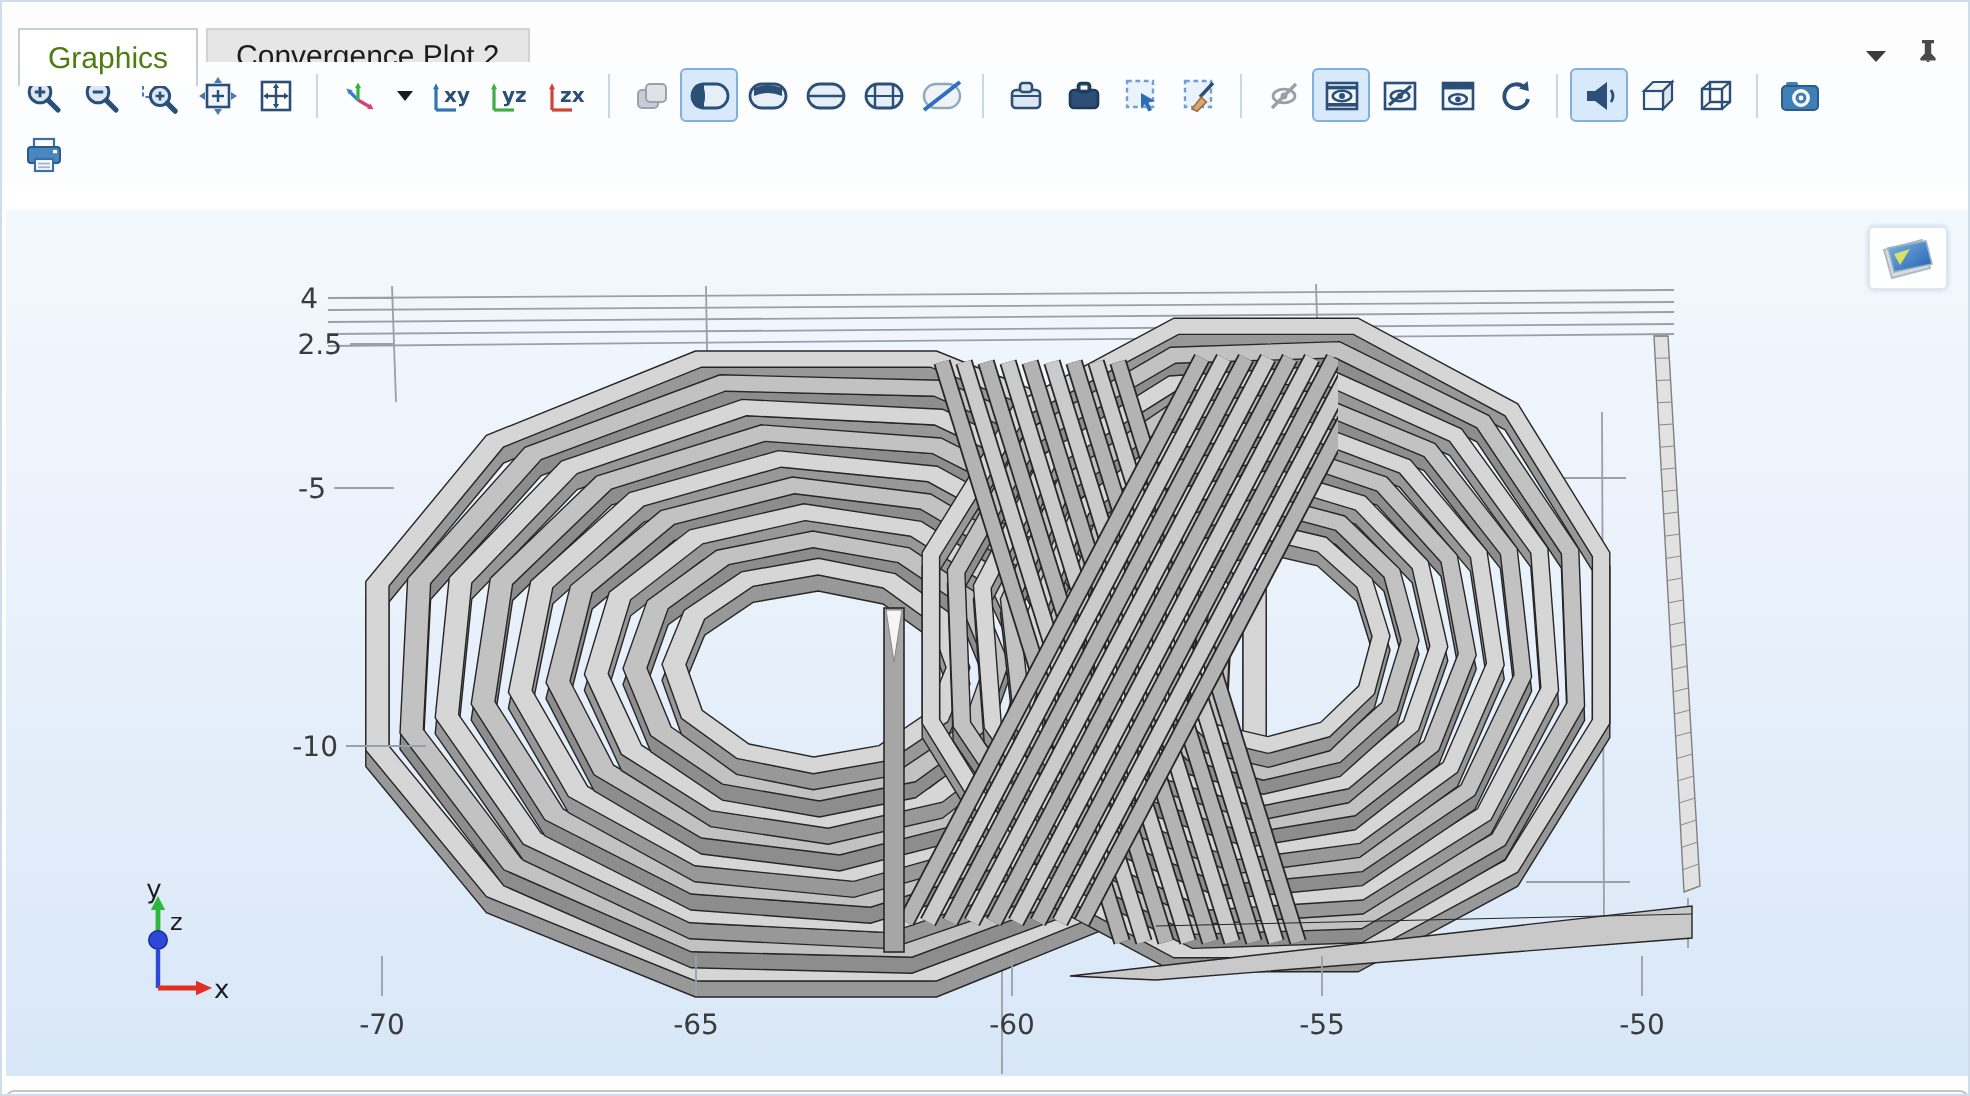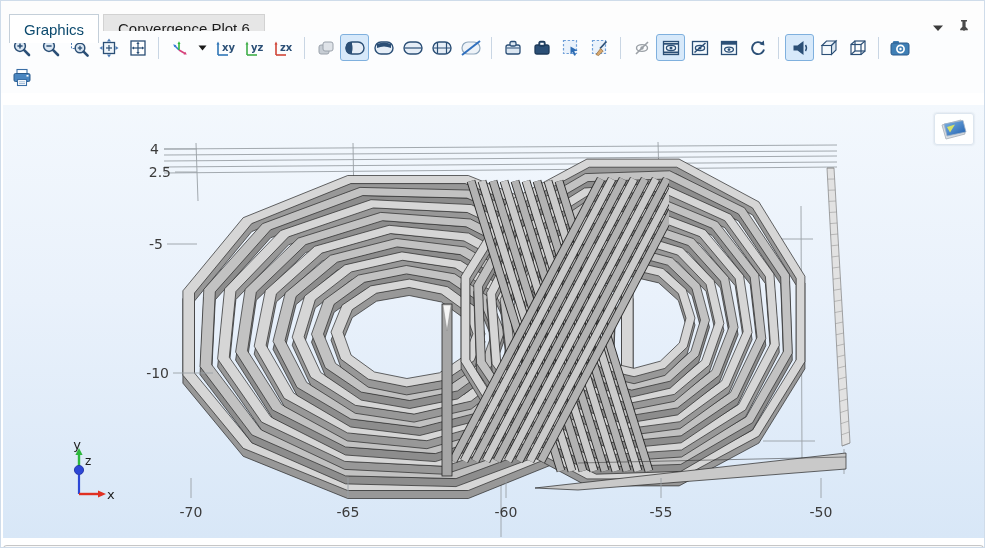--- a/index.html
+++ b/index.html
@@ -1,20 +1,20 @@
 <!DOCTYPE html>
 <html><head>
 <meta charset="utf-8">
 <style>
   html,body{margin:0;padding:0;background:#ffffff;font-family:"Liberation Sans",sans-serif;}
   .window{position:relative;width:985px;height:548px;background:#ffffff;border:1px solid #cfdcEA;box-sizing:border-box;overflow:hidden;}
   
   .tabbar{position:absolute;left:0;top:0;width:100%;height:42px;background:#fdfdfd;display:flex;align-items:flex-end;border-bottom:1px solid #d9d9d9;box-sizing:border-box;}
   .tab{height:27px;display:flex;align-items:center;padding:0 14px;font-size:15px;margin-right:4px;border:1px solid #d2d2d2;border-bottom:none;background:#e6e6e6;color:#1c1c1c;cursor:default;white-space:nowrap;}
-  .tab.active{background:#ffffff;border-color:#c4cfd9;color:#0c4a6e;position:relative;margin-bottom:-1px;height:28px;z-index:2;}
+  .tab.active{background:#ffffff;border-color:#c4cfd9;color:#4d7c0f;position:relative;margin-bottom:-1px;height:28px;z-index:2;}
   .tab:first-child{margin-left:8px;}
   .tabcontrols{margin-left:auto;display:flex;align-items:center;gap:10px;padding:0 12px 6px 0;}
   .tabcontrols .ctl{width:16px;height:16px;display:flex;align-items:center;justify-content:center;}
   
   .toolbar{position:absolute;left:0;top:30px;width:100%;height:62px;background:#fcfdfe;}
   .trow{display:flex;align-items:center;height:33px;padding-left:6px;}
   .trow2{height:28px;}
   .tbtn{width:27px;height:25px;display:flex;align-items:center;justify-content:center;border:1px solid transparent;border-radius:3px;flex:0 0 auto;}
   .tbtn.pressed{background:#d7e9fa;border-color:#7fb0de;}
   .tbtn.narrow{width:15px;}
@@ -28,21 +28,21 @@
   .nextpanel{position:absolute;left:2px;top:544px;width:979px;height:6px;background:#fafafa;border:1px solid #c6c6c6;border-bottom:none;border-radius:4px 4px 0 0;}
   text{font-family:"DejaVu Sans",sans-serif;}
 </style>
 </head>
 <body>
 
 <div class="window">
 
   <div class="tabbar">
     <div class="tab active">Graphics</div>
-    <div class="tab">Convergence Plot 6</div>
+    <div class="tab">Convergence Plot 2</div>
     <div class="tabcontrols">
       <span class="ctl">
         <svg width="12" height="8" viewBox="0 0 12 8">
             <polygon points="1,1.5 11,1.5 6,7" fill="#3c3c3c"></polygon>
           </svg>
       </span>
       <span class="ctl">
         <svg width="14" height="18" viewBox="0 0 14 18">
           <path d="M4,1 h6 v1.6 h-1.4 v5.2 l2.2,2.2 v1.2 H3.2 v-1.2 l2.2,-2.2 V2.6 H4 z" fill="#4a4a4a"></path>
           <line x1="7" y1="11.2" x2="7" y2="16.5" stroke="#4a4a4a" stroke-width="1.4"></line>

